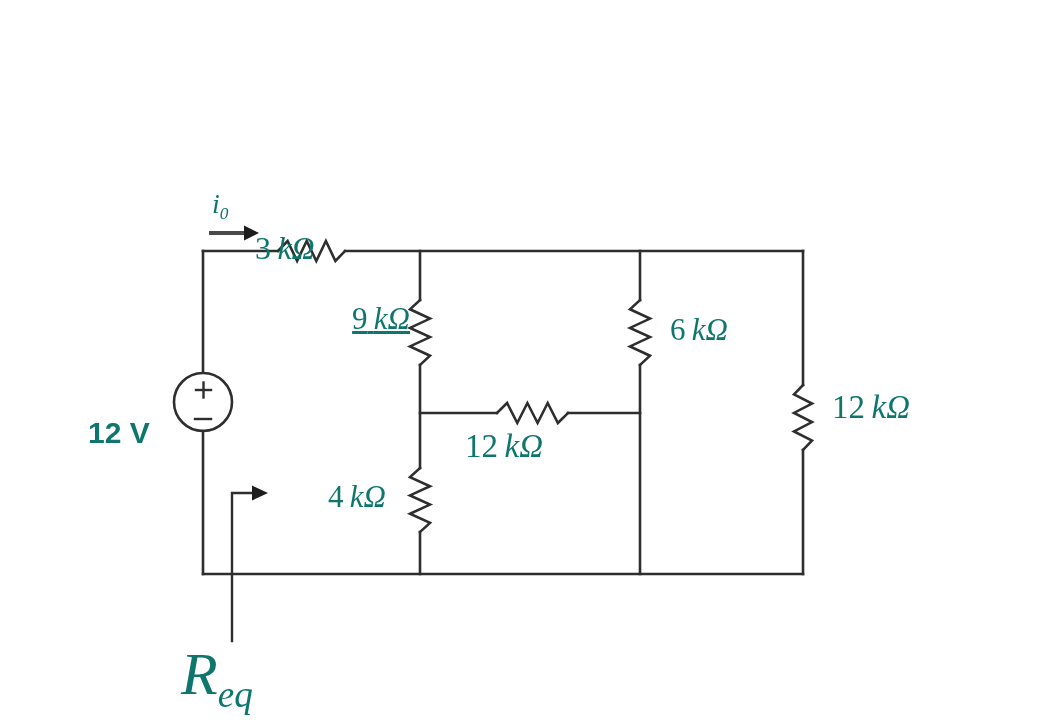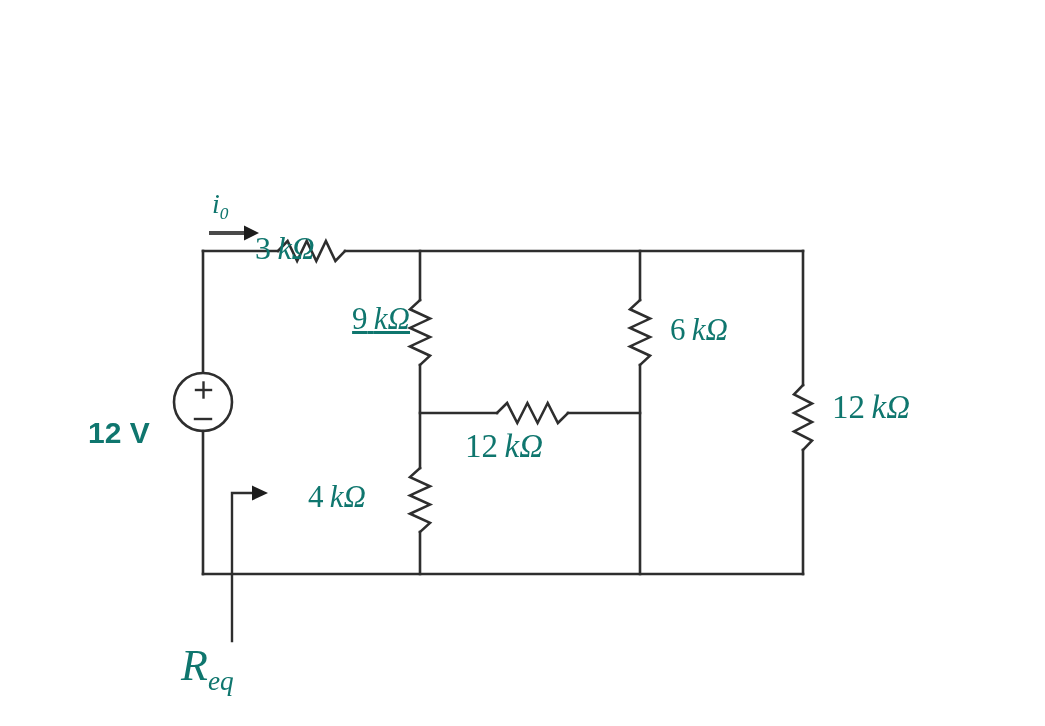--- a/index.html
+++ b/index.html
@@ -39,21 +39,21 @@
     line-height: 1;
   }
   .r-lbl { font-size: 31px; }
   .r-unit { font-style: italic; }
   .r-val { font-style: normal; }
   .lbl-9k { left: 320px; top: 303px; width: 90px; text-align: right; text-decoration: underline; }
   .lbl-3k { left: 255px; top: 189px; }
   .lbl-3k, .lbl-3k .r-val { font-size: 32px; margin-top: 43px; }
   .lbl-6k { left: 670px; top: 314px; text-align: center; }
   .lbl-12k-mid { left: 465px; top: 430px; font-size: 33px; }
-  .lbl-4k { left: 308px; top: 481px; }
+  .lbl-4k { left: 328px; top: 481px; }
   .lbl-12k-right { left: 832px; top: 391px; font-size: 33px; }
   .lbl-source {
     left: 88px; top: 382px;
     font-family: "Liberation Sans", sans-serif;
     font-weight: 700;
     font-size: 30px;
     color: #0f766e;
     margin-top: 36px;
   }
   .lbl-i0 {
@@ -62,21 +62,21 @@
     font-size: 28px;
   }
   .lbl-i0 sub, .lbl-req sub {
     font-size: 0.62em;
     vertical-align: -0.35em;
     font-style: italic;
   }
   .lbl-req {
     left: 181px; top: 644px;
     font-style: italic;
-    font-size: 44px;
+    font-size: 60px;
   }
 </style>
 </head>
 <body>
 
 <div id="page">
 
 
   <svg id="schematic-svg" width="1045" height="726" viewBox="0 0 1045 726" fill="none" stroke="#2e2e2e" stroke-width="2.6" stroke-linecap="square" stroke-linejoin="miter">
 

